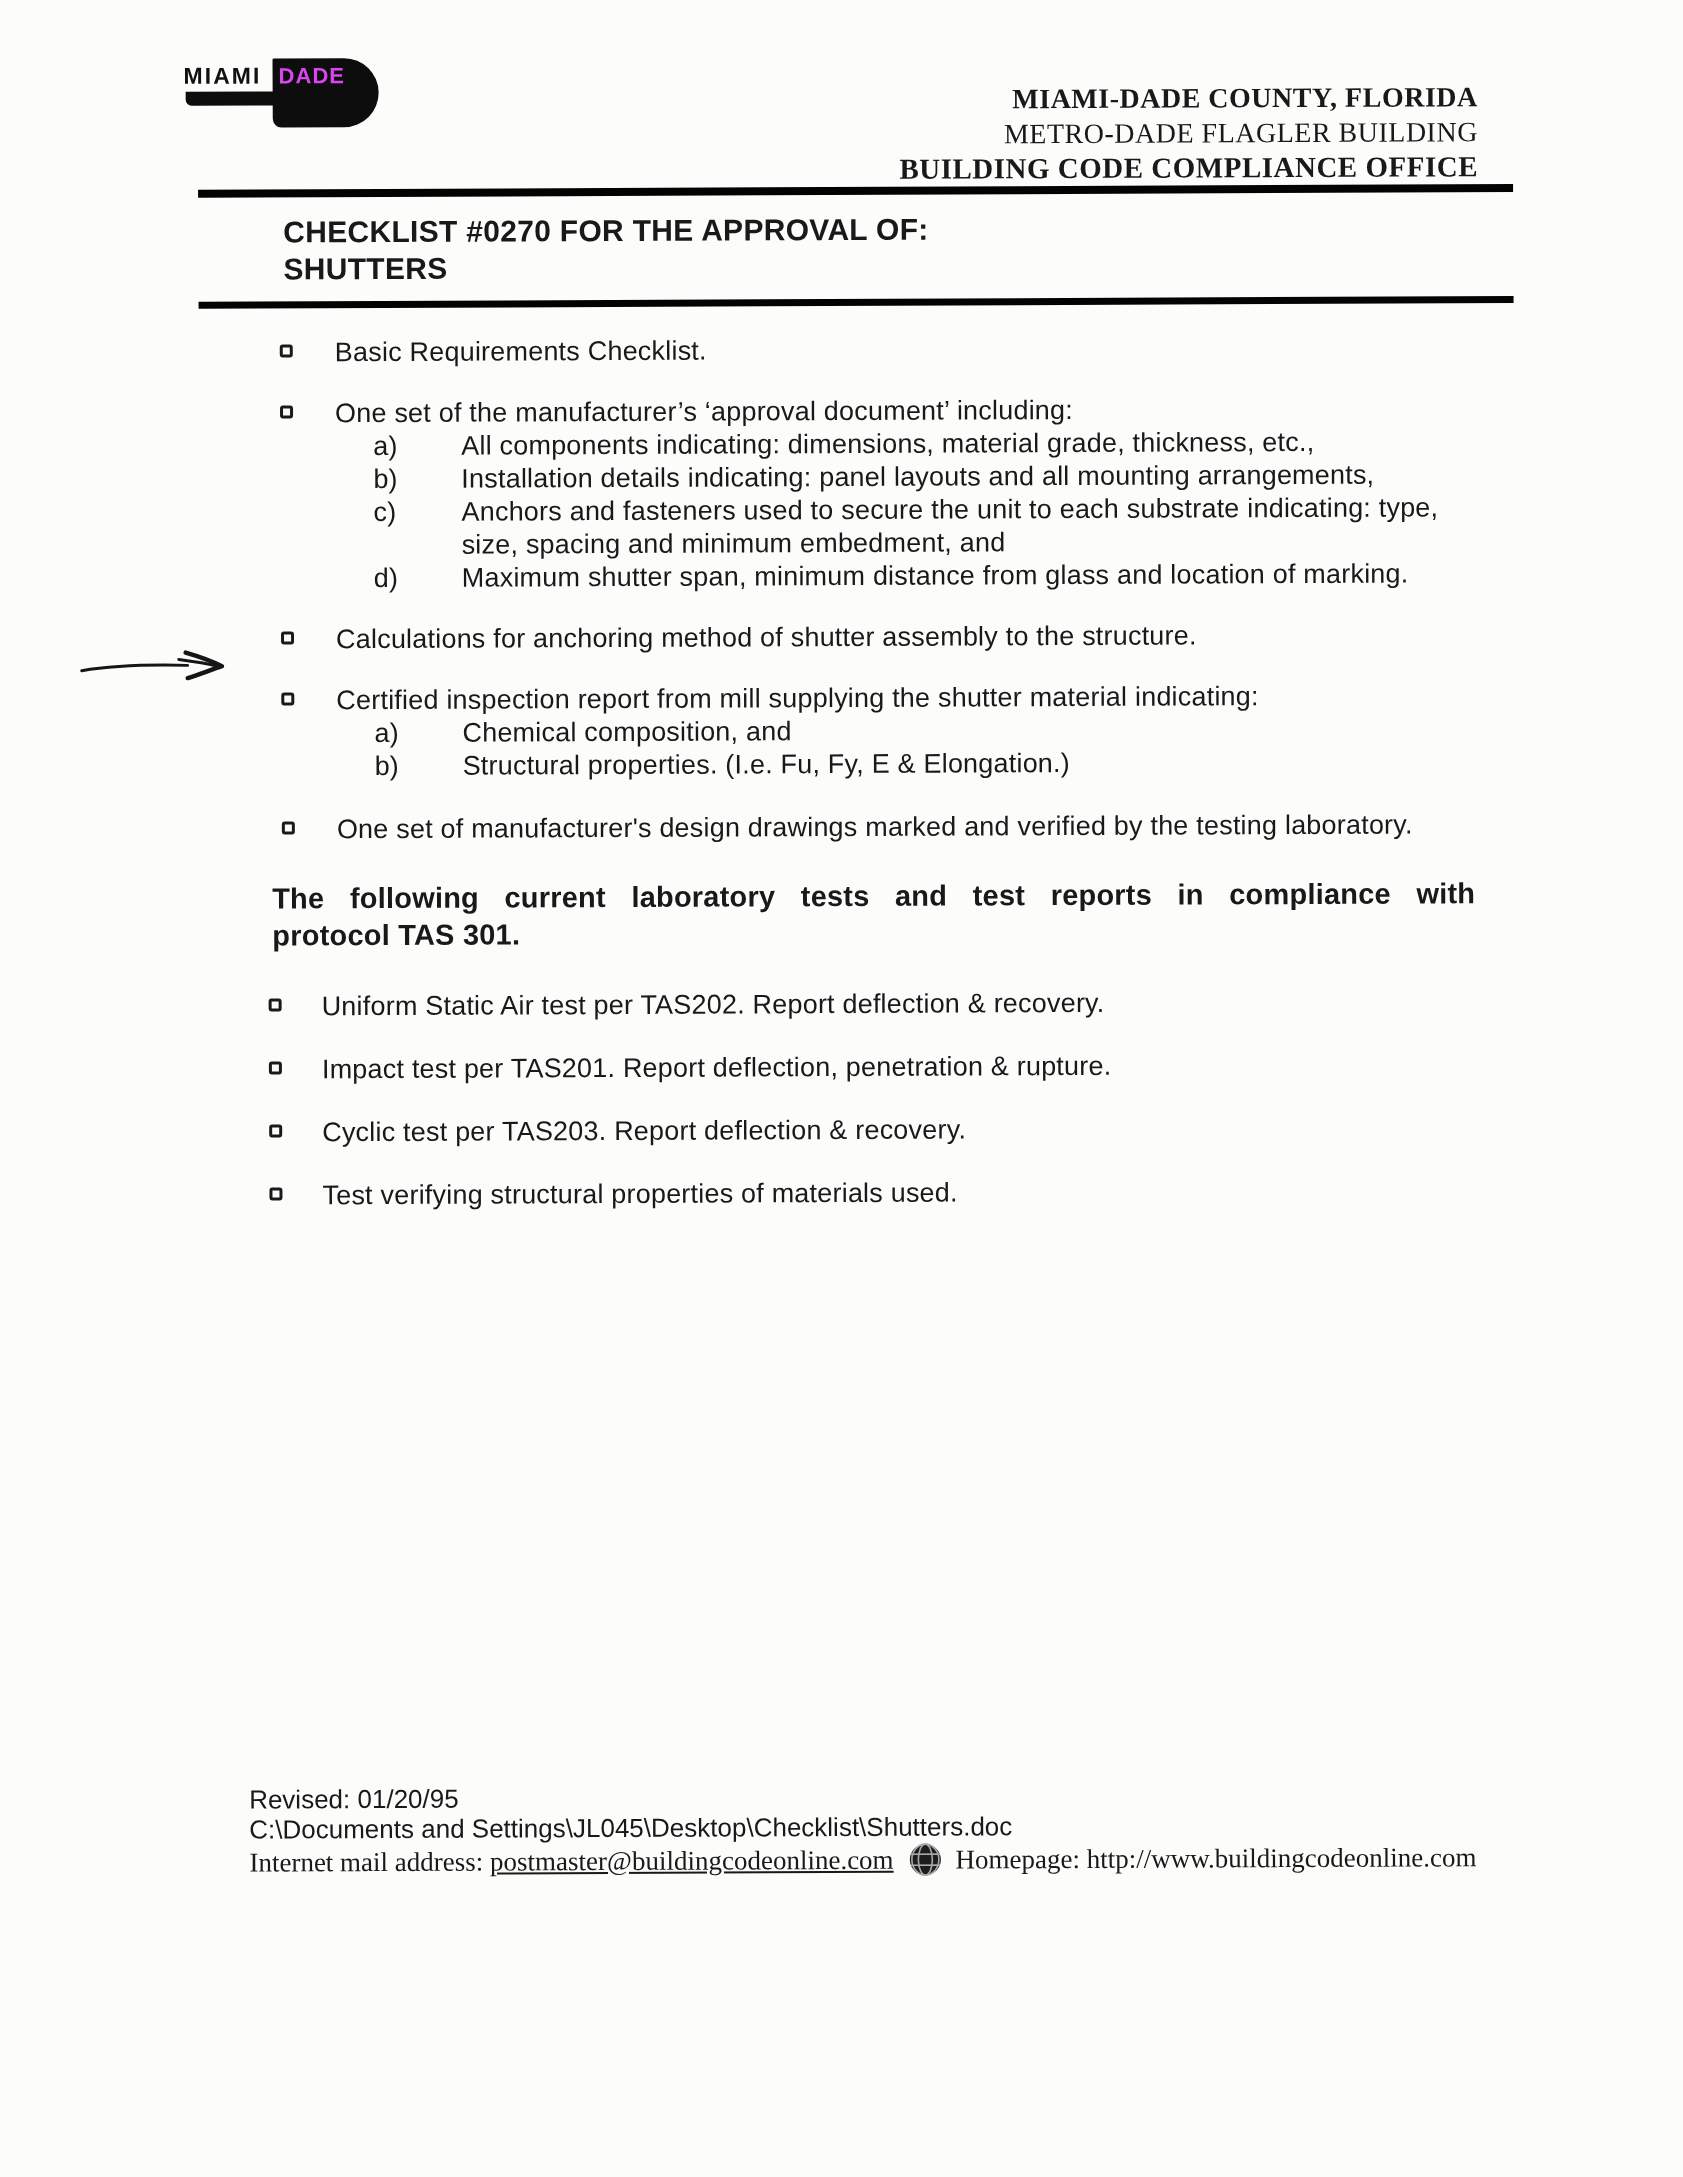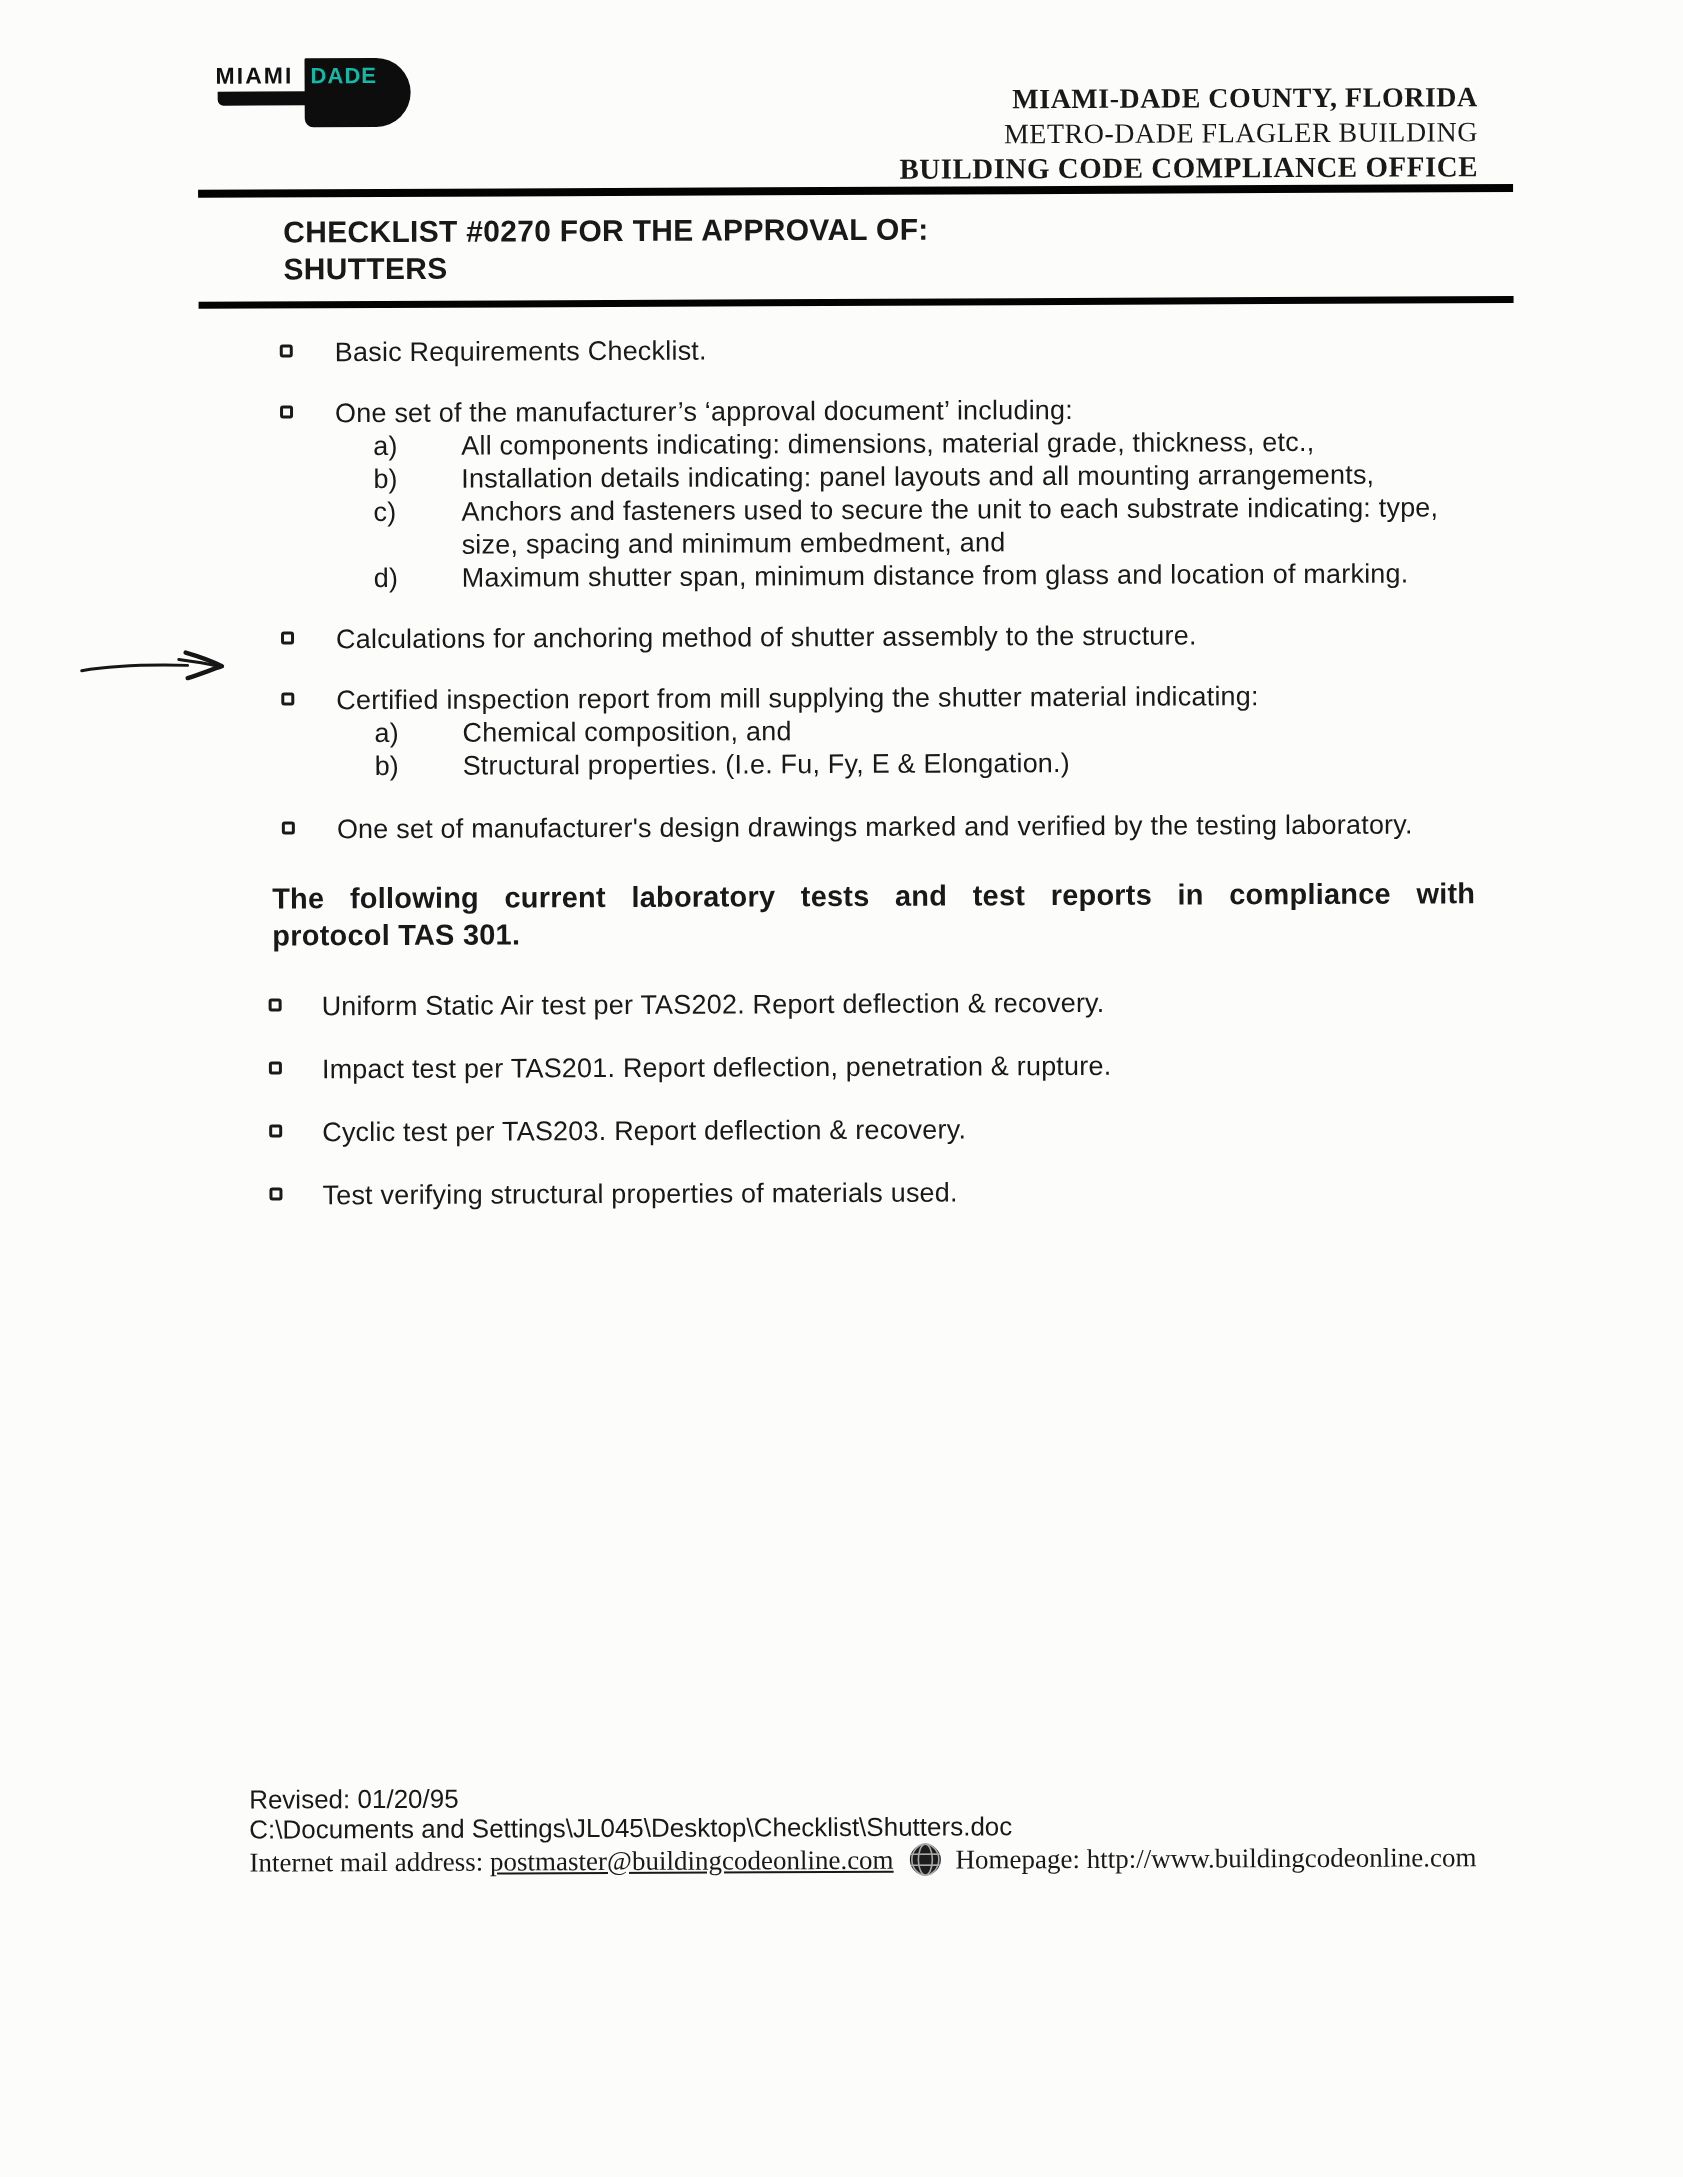--- a/index.html
+++ b/index.html
@@ -13,32 +13,32 @@
     position:relative; width:1683px; height:2177px;
     background:#fcfcfb; overflow:hidden;
   }
   .sheet { position:absolute; inset:0; transform:rotate(-0.25deg); }
 
   
   .top-row {
     display:flex; justify-content:space-between; align-items:flex-start;
     padding:50px 201px 0 188px;
   }
-  .logo { position:relative; width:218px; height:99px; margin-top:6px;margin-left:32px; }
+  .logo { position:relative; width:218px; height:99px; margin-top:6px; }
   .logo-miami {
     position:absolute; left:0; top:4px;
     font-size:23px; font-weight:bold; letter-spacing:2px; color:#111;
   }
   .logo-bar {
     position:absolute; left:2px; top:33px; width:93px; height:14px;
     background:#0d0d0d; border-radius:0 0 0 6px;
   }
   .logo-dade {
     position:absolute; left:89px; top:0;
-    background:#0d0d0d; color:#14b8a6; font-weight:bold; font-size:22px;
+    background:#0d0d0d; color:#d946ef; font-weight:bold; font-size:22px;
     letter-spacing:1px; padding:5px 34px 38px 6px;
     border-radius:2px 48px 48px 12px;
   }
   .agency {
     text-align:right; margin-top:32px;
     font-family:"Liberation Serif","DejaVu Serif",serif;
   }
   .agency-line { font-size:28px; line-height:35px; letter-spacing:0.5px; }
   .agency-line.w700 { font-weight:bold; }
   .agency-line.big { font-size:29px; }

